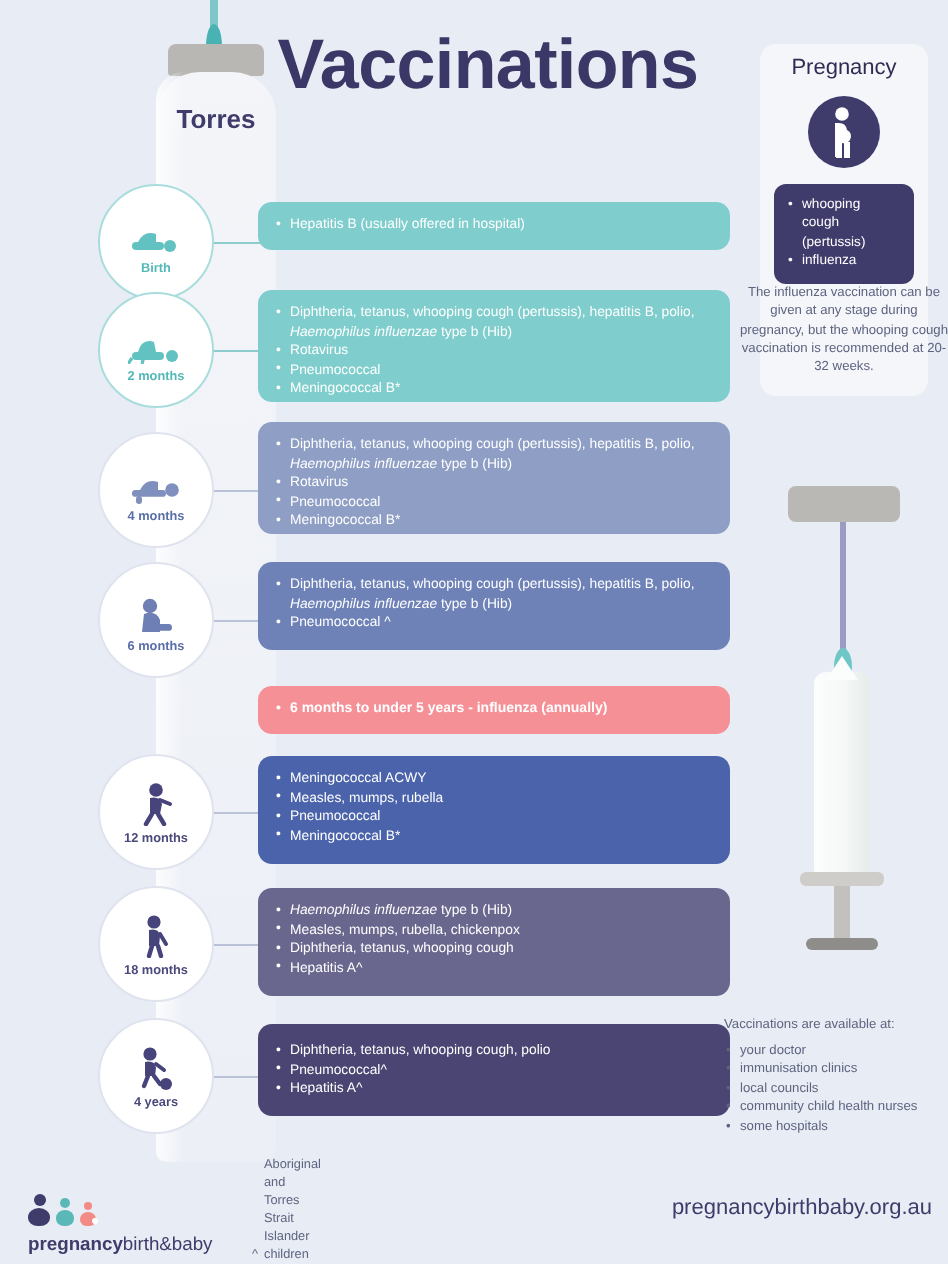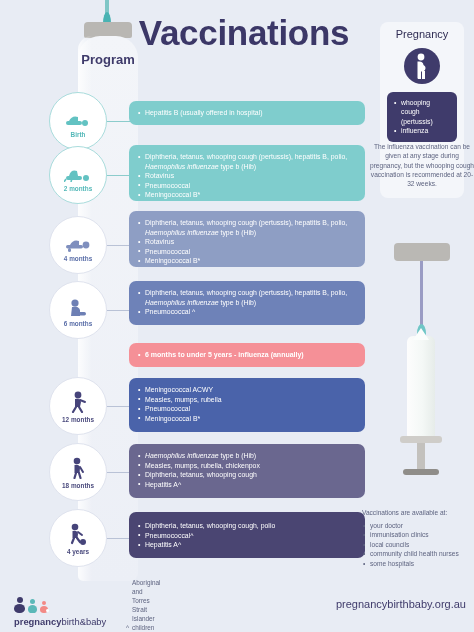--- a/index.html
+++ b/index.html
@@ -152,21 +152,21 @@
 <div class="page">
 
   <div class="drip">
     <div class="stem"></div>
       <div class="tip"></div>
   </div>
   <div class="bottle-neck"></div>
   <div class="bottle-body"></div>
 
   <div class="title">Vaccinations</div>
-  <div class="babies-label">Program</div>
+  <div class="babies-label">Torres</div>
 
   <div class="node teal" style="left:49px;top:92px;">
     <div class="ico">
       <svg width="26" height="16" viewBox="0 0 26 16">
           <g fill="#62c2c2">
         <rect x="1" y="9" width="16" height="4" rx="2"></rect>
         <path d="M4 9 q3-6 9-4 l0 4z"></path>
             <circle cx="20" cy="11" r="3"></circle>
       </g>
         </svg>

